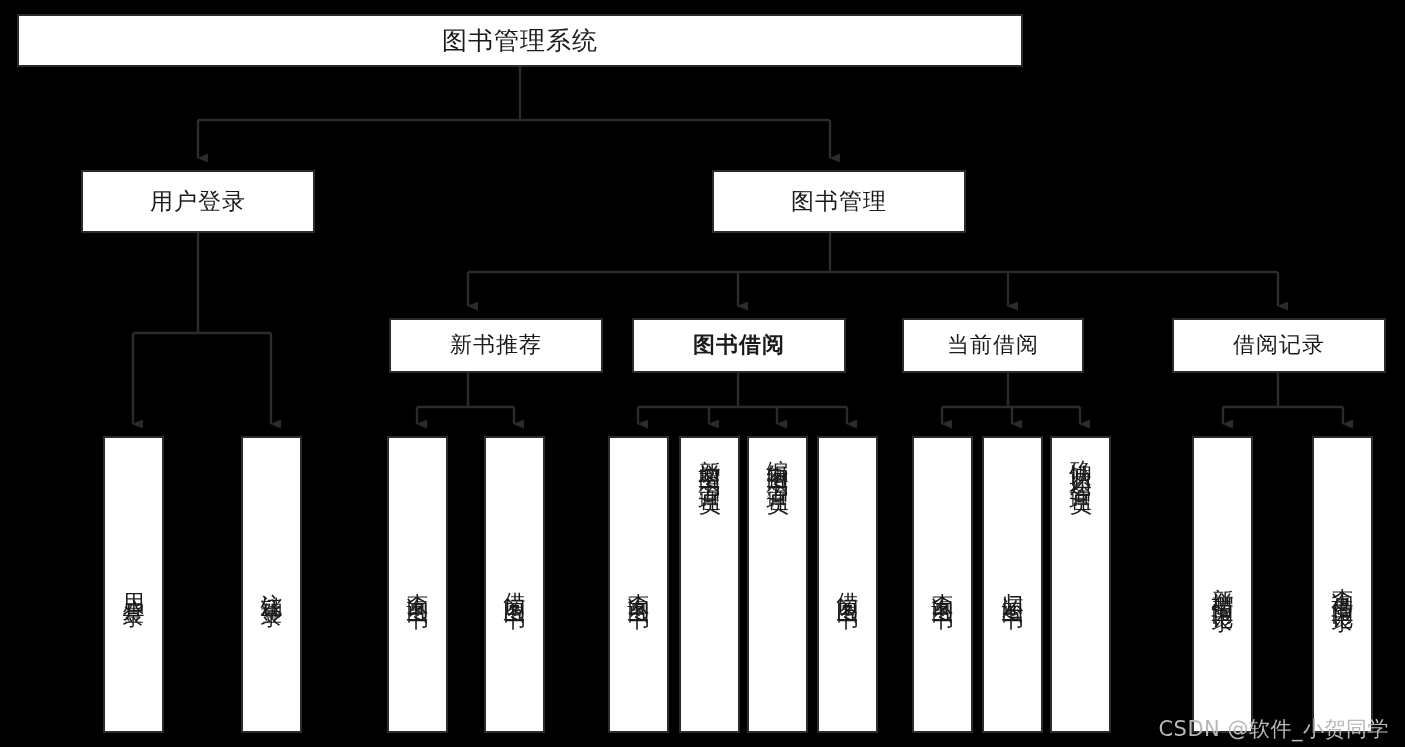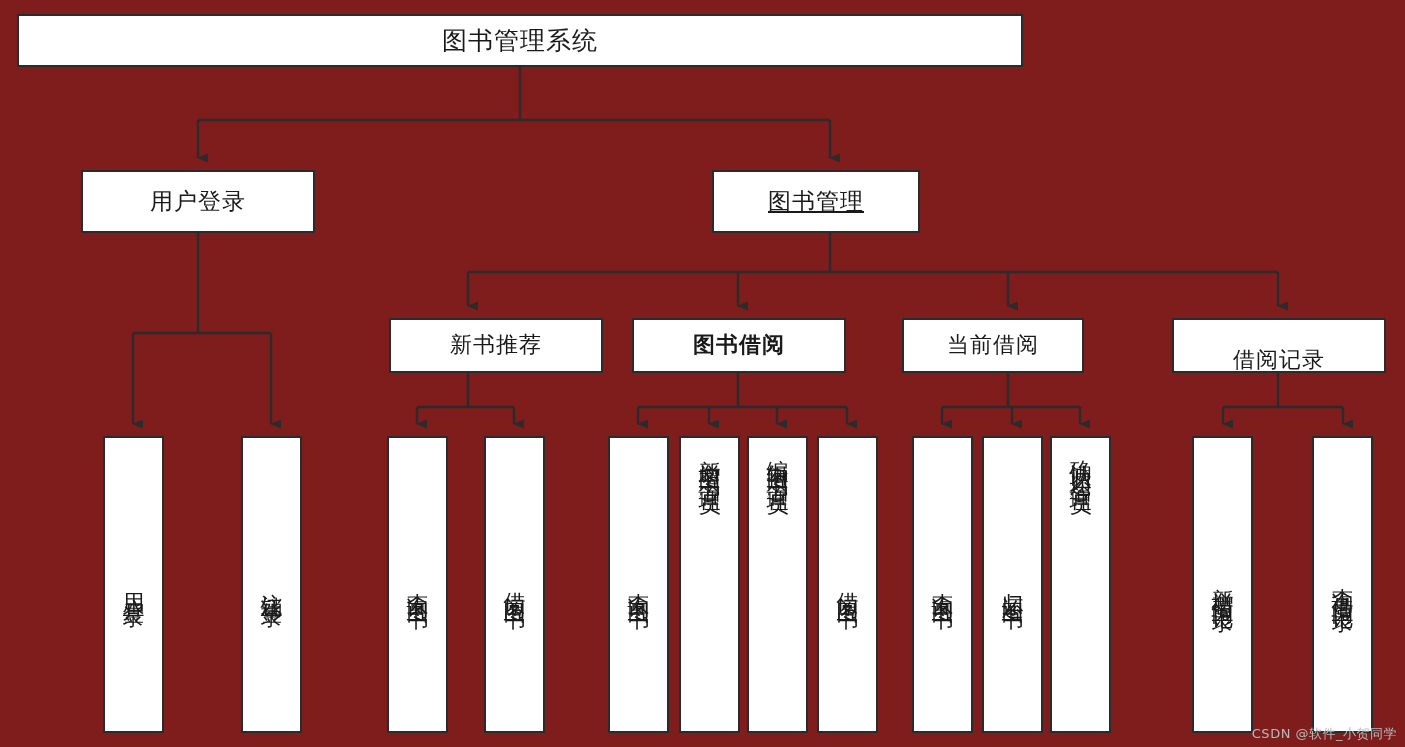--- a/index.html
+++ b/index.html
@@ -8,21 +8,21 @@
     padding: 0;
     background: #ffffff;
   }
   body {
     font-family: "DejaVu Sans", "Liberation Sans", sans-serif;
   }
   #diagram-root {
     position: relative;
     width: 1405px;
     height: 747px;
-    background: #7f1d1d;
+    background: #000000;
     overflow: hidden;
   }
   #edge-layer {
     position: absolute;
     left: 0;
     top: 0;
     width: 1405px;
     height: 747px;
     pointer-events: none;
   }
@@ -85,23 +85,23 @@
   .node.leaf .label {
     writing-mode: vertical-rl;
     text-orientation: upright;
     font-size: 22px;
     line-height: 1;
     letter-spacing: 5px;
     white-space: nowrap;
   }
   .watermark {
     position: absolute;
-    right: 8px;
+    right: 16px;
     bottom: 4px;
-    font-size: 13px;
+    font-size: 21px;
     color: #b9b9b9;
     white-space: nowrap;
     letter-spacing: 0.5px;
   }
 </style>
 </head>
 <body>
 
 <div id="diagram-root">
 
@@ -155,34 +155,34 @@
     </g>
   </svg>
 
   <div class="node root">
     <span class="label">图书管理系统</span>
   </div>
 
   <div class="node lvl1" style="left:81px; width:234px;">
     <span class="label">用户登录</span>
   </div>
-  <div class="node lvl1" style="left:712px; width:208px;text-decoration:underline;">
+  <div class="node lvl1" style="left:712px; width:254px;">
     <span class="label">图书管理</span>
   </div>
 
   <div class="node lvl2" style="left:380px; width:214px;margin-left:9px;">
     <span class="label">新书推荐</span>
   </div>
   <div class="node lvl2" style="left:632px; width:214px;font-weight:bold;">
     <span class="label">图书借阅</span>
   </div>
   <div class="node lvl2" style="left:902px; width:182px;">
     <span class="label">当前借阅</span>
   </div>
-  <div class="node lvl2" style="left:1172px; width:214px;align-items:flex-end;">
+  <div class="node lvl2" style="left:1172px; width:214px;">
     <span class="label">借阅记录</span>
   </div>
 
   <div class="node leaf" style="left:103px; width:61px;">
     <span class="label">用户登录</span>
   </div>
   <div class="node leaf" style="left:241px; width:61px;">
     <span class="label">注销登录</span>
   </div>
 

